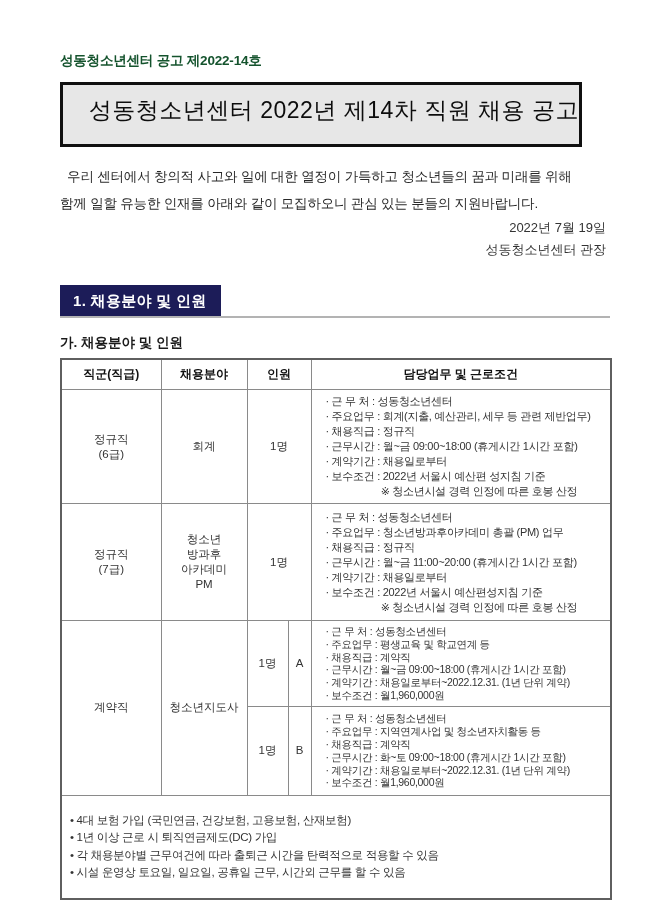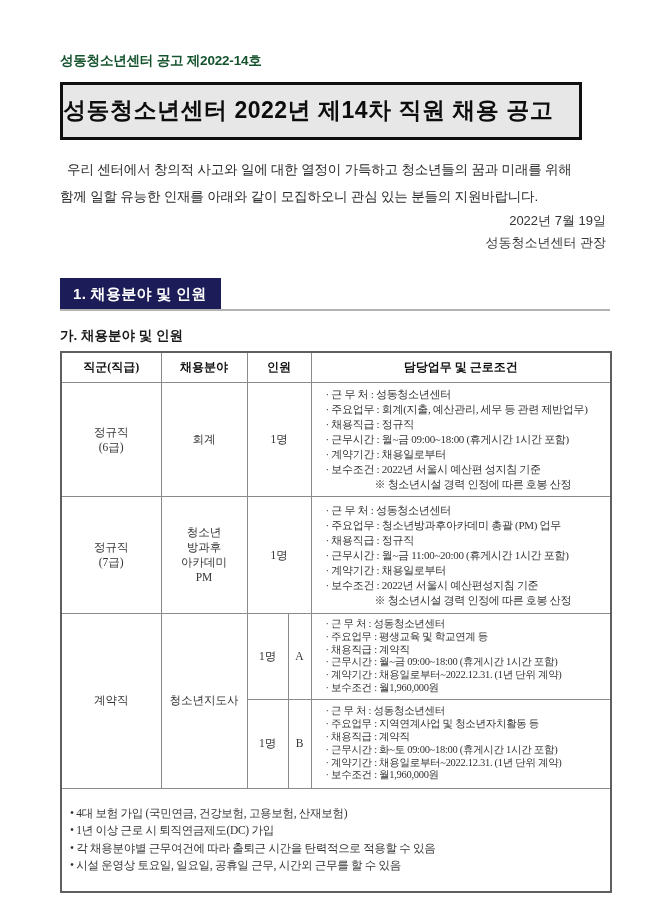--- a/index.html
+++ b/index.html
@@ -8,22 +8,22 @@
     font-family:"Liberation Sans","DejaVu Sans",sans-serif;
     color:#222;
   }
   .page{padding:52px 40px 0 60px;width:550px;}
 
   .notice-no{font-size:13.5px;font-weight:bold;color:#14532d;letter-spacing:-0.2px;}
 
   .title-box{
     margin-top:12px;width:516px;
     border:3px solid #101010;background:#e7e7e7;
-    text-align:left;padding:10px 0 11px 0;
-    font-size:23px;font-weight:bold;color:#0d0d0d;letter-spacing:0.5px;
+    text-align:right;padding:10px 0 18px 0;
+    font-size:23px;font-weight:normal;color:#0d0d0d;letter-spacing:0.5px;
   }
 
   .intro{
     margin-top:16px;font-size:13.5px;line-height:27px;color:#282828;
     white-space:pre-wrap;letter-spacing:-0.2px;
   }
 
   .sig-block{text-align:right;padding-right:4px;
     font-size:13px;line-height:22px;color:#333;}
 
@@ -33,21 +33,21 @@
     font-size:15px;font-weight:bold;padding:8px 14px 7px 13px;
     line-height:16px;letter-spacing:0.3px;
   }
 
   .subhead{margin-top:16px;font-size:13.5px;font-weight:bold;color:#1a1a1a;}
 
   table.recruit{
     margin-top:6px;width:550px;table-layout:fixed;
     border-collapse:collapse;border:2px solid #5f5f5f;
   }
-  table.recruit th,table.recruit td{border:1px solid #8a8a8a;font-family:Liberation Serif, serif;}
+  table.recruit th,table.recruit td{border:1px solid #8a8a8a;}
   table.recruit th{
     font-size:12px;font-weight:bold;color:#111;height:27px;
     text-align:center;vertical-align:middle;background:#ffffff;
   }
   td.c{
     text-align:center;vertical-align:middle;white-space:pre-line;
     font-size:11.5px;color:#333;line-height:15px;
   }
   td.details{
     vertical-align:middle;white-space:pre-wrap;

